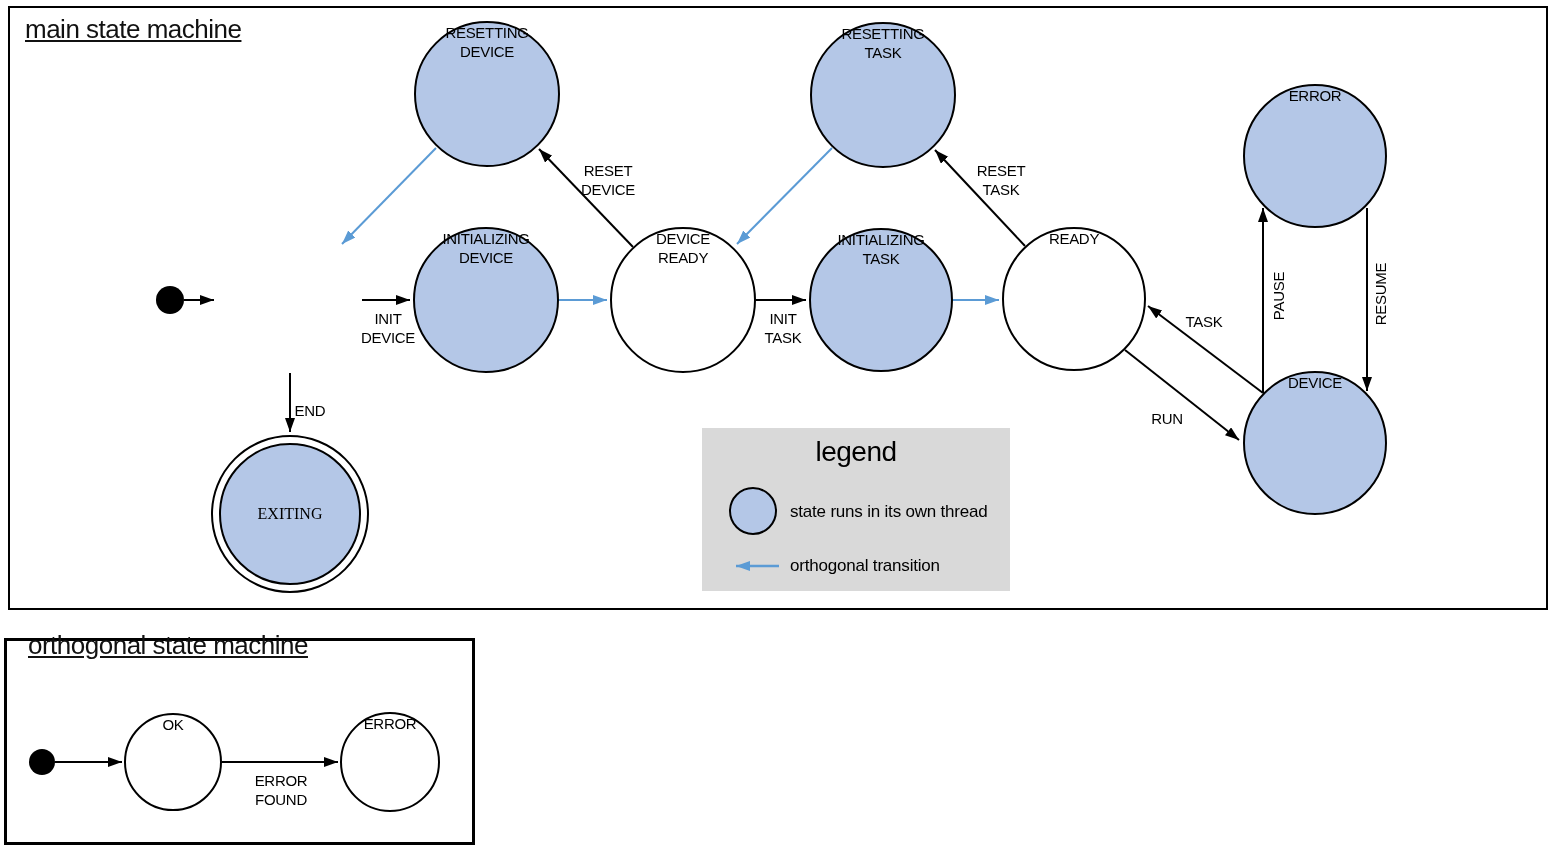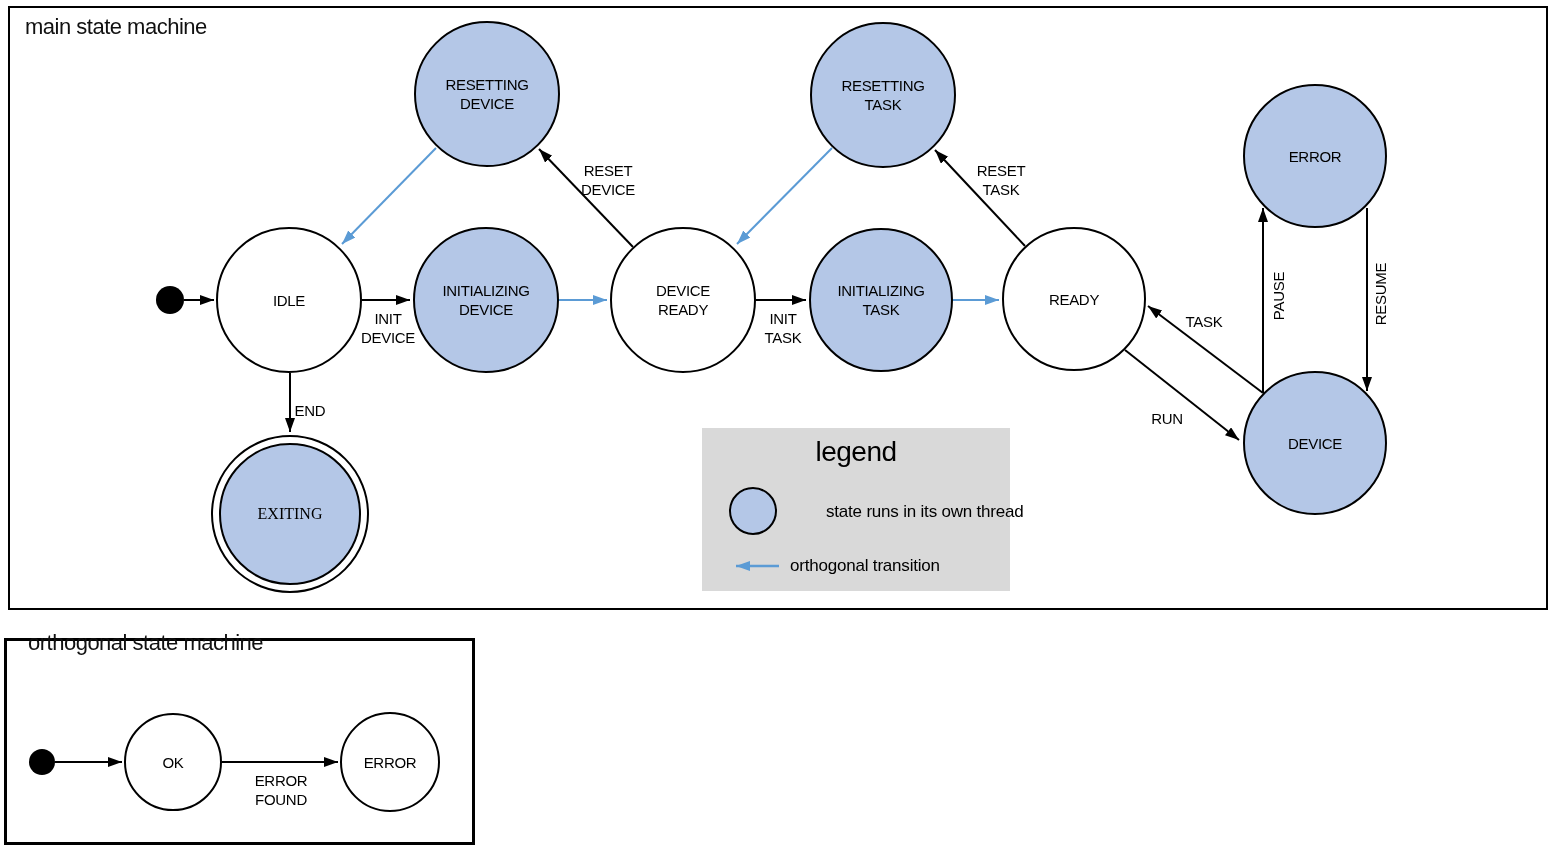--- a/index.html
+++ b/index.html
@@ -3,26 +3,27 @@
 <meta charset="utf-8">
 <style>
   html,body{margin:0;padding:0;background:#fff;}
   #canvas{
     position:relative;width:1555px;height:852px;background:#fff;overflow:hidden;
     font-family:"Liberation Sans",sans-serif;color:#000;
   }
   .frame{position:absolute;border:2px solid #000;background:#fff;box-sizing:content-box;}
   .frame.thick{border-width:3px;}
   .box-title{
-    position:absolute;font-size:22px;letter-spacing:-0.5px;color:#111;
+    position:absolute;font-size:26px;letter-spacing:-0.5px;color:#111;
     white-space:nowrap;
+    text-decoration:underline;
   }
   .state{
     position:absolute;border:2px solid #000;border-radius:50%;
-    display:flex;align-items:center;justify-content:center;text-align:center;
+    display:flex;align-items:flex-start;justify-content:center;text-align:center;
     box-sizing:border-box;background:#fff;
   }
   .state.threaded{background:#b4c7e7;}
   .state .lbl{
     font-size:15px;line-height:19px;letter-spacing:-0.3px;white-space:pre-line;
   }
   .final-outer{
     position:absolute;border:2px solid #000;border-radius:50%;background:#fff;
     display:flex;align-items:center;justify-content:center;box-sizing:border-box;
   }
@@ -59,29 +60,26 @@
 
   <div class="frame" style="left:8px;top:6px;width:1536px;height:600px;"></div>
   <div class="box-title" style="left:25px;top:14px;">main state machine</div>
 
   <div class="frame thick" style="left:4px;top:638px;width:465px;height:201px;"></div>
   <div class="box-title" style="left:28px;top:630px;">orthogonal state machine</div>
 
   <div class="legend" style="left:702px;top:428px;width:308px;height:163px;"></div>
   <div class="legend-title" style="left:856px;top:452px;">legend</div>
   <div class="legend-swatch" style="left:729px;top:487px;"></div>
-  <div class="legend-item-text" style="left:790px;top:512px;margin-left:36px;">state runs in its own thread</div>
+  <div class="legend-item-text" style="left:790px;top:512px;">state runs in its own thread</div>
   <div class="legend-item-text" style="left:790px;top:566px;">orthogonal transition</div>
 
   <div class="dot" style="left:156px;top:286px;width:28px;height:28px;"></div>
   <div class="dot" style="left:29px;top:749px;width:26px;height:26px;"></div>
 
-  <div class="state" style="left:216px;top:227px;width:146px;height:146px;">
-    <span class="lbl">IDLE</span>
-  </div>
   <div class="state threaded" style="left:414px;top:21px;width:146px;height:146px;">
     <span class="lbl">RESETTING
 DEVICE</span>
   </div>
   <div class="state threaded" style="left:413px;top:227px;width:146px;height:146px;">
     <span class="lbl">INITIALIZING
 DEVICE</span>
   </div>
   <div class="state" style="left:610px;top:227px;width:146px;height:146px;">
     <span class="lbl">DEVICE

